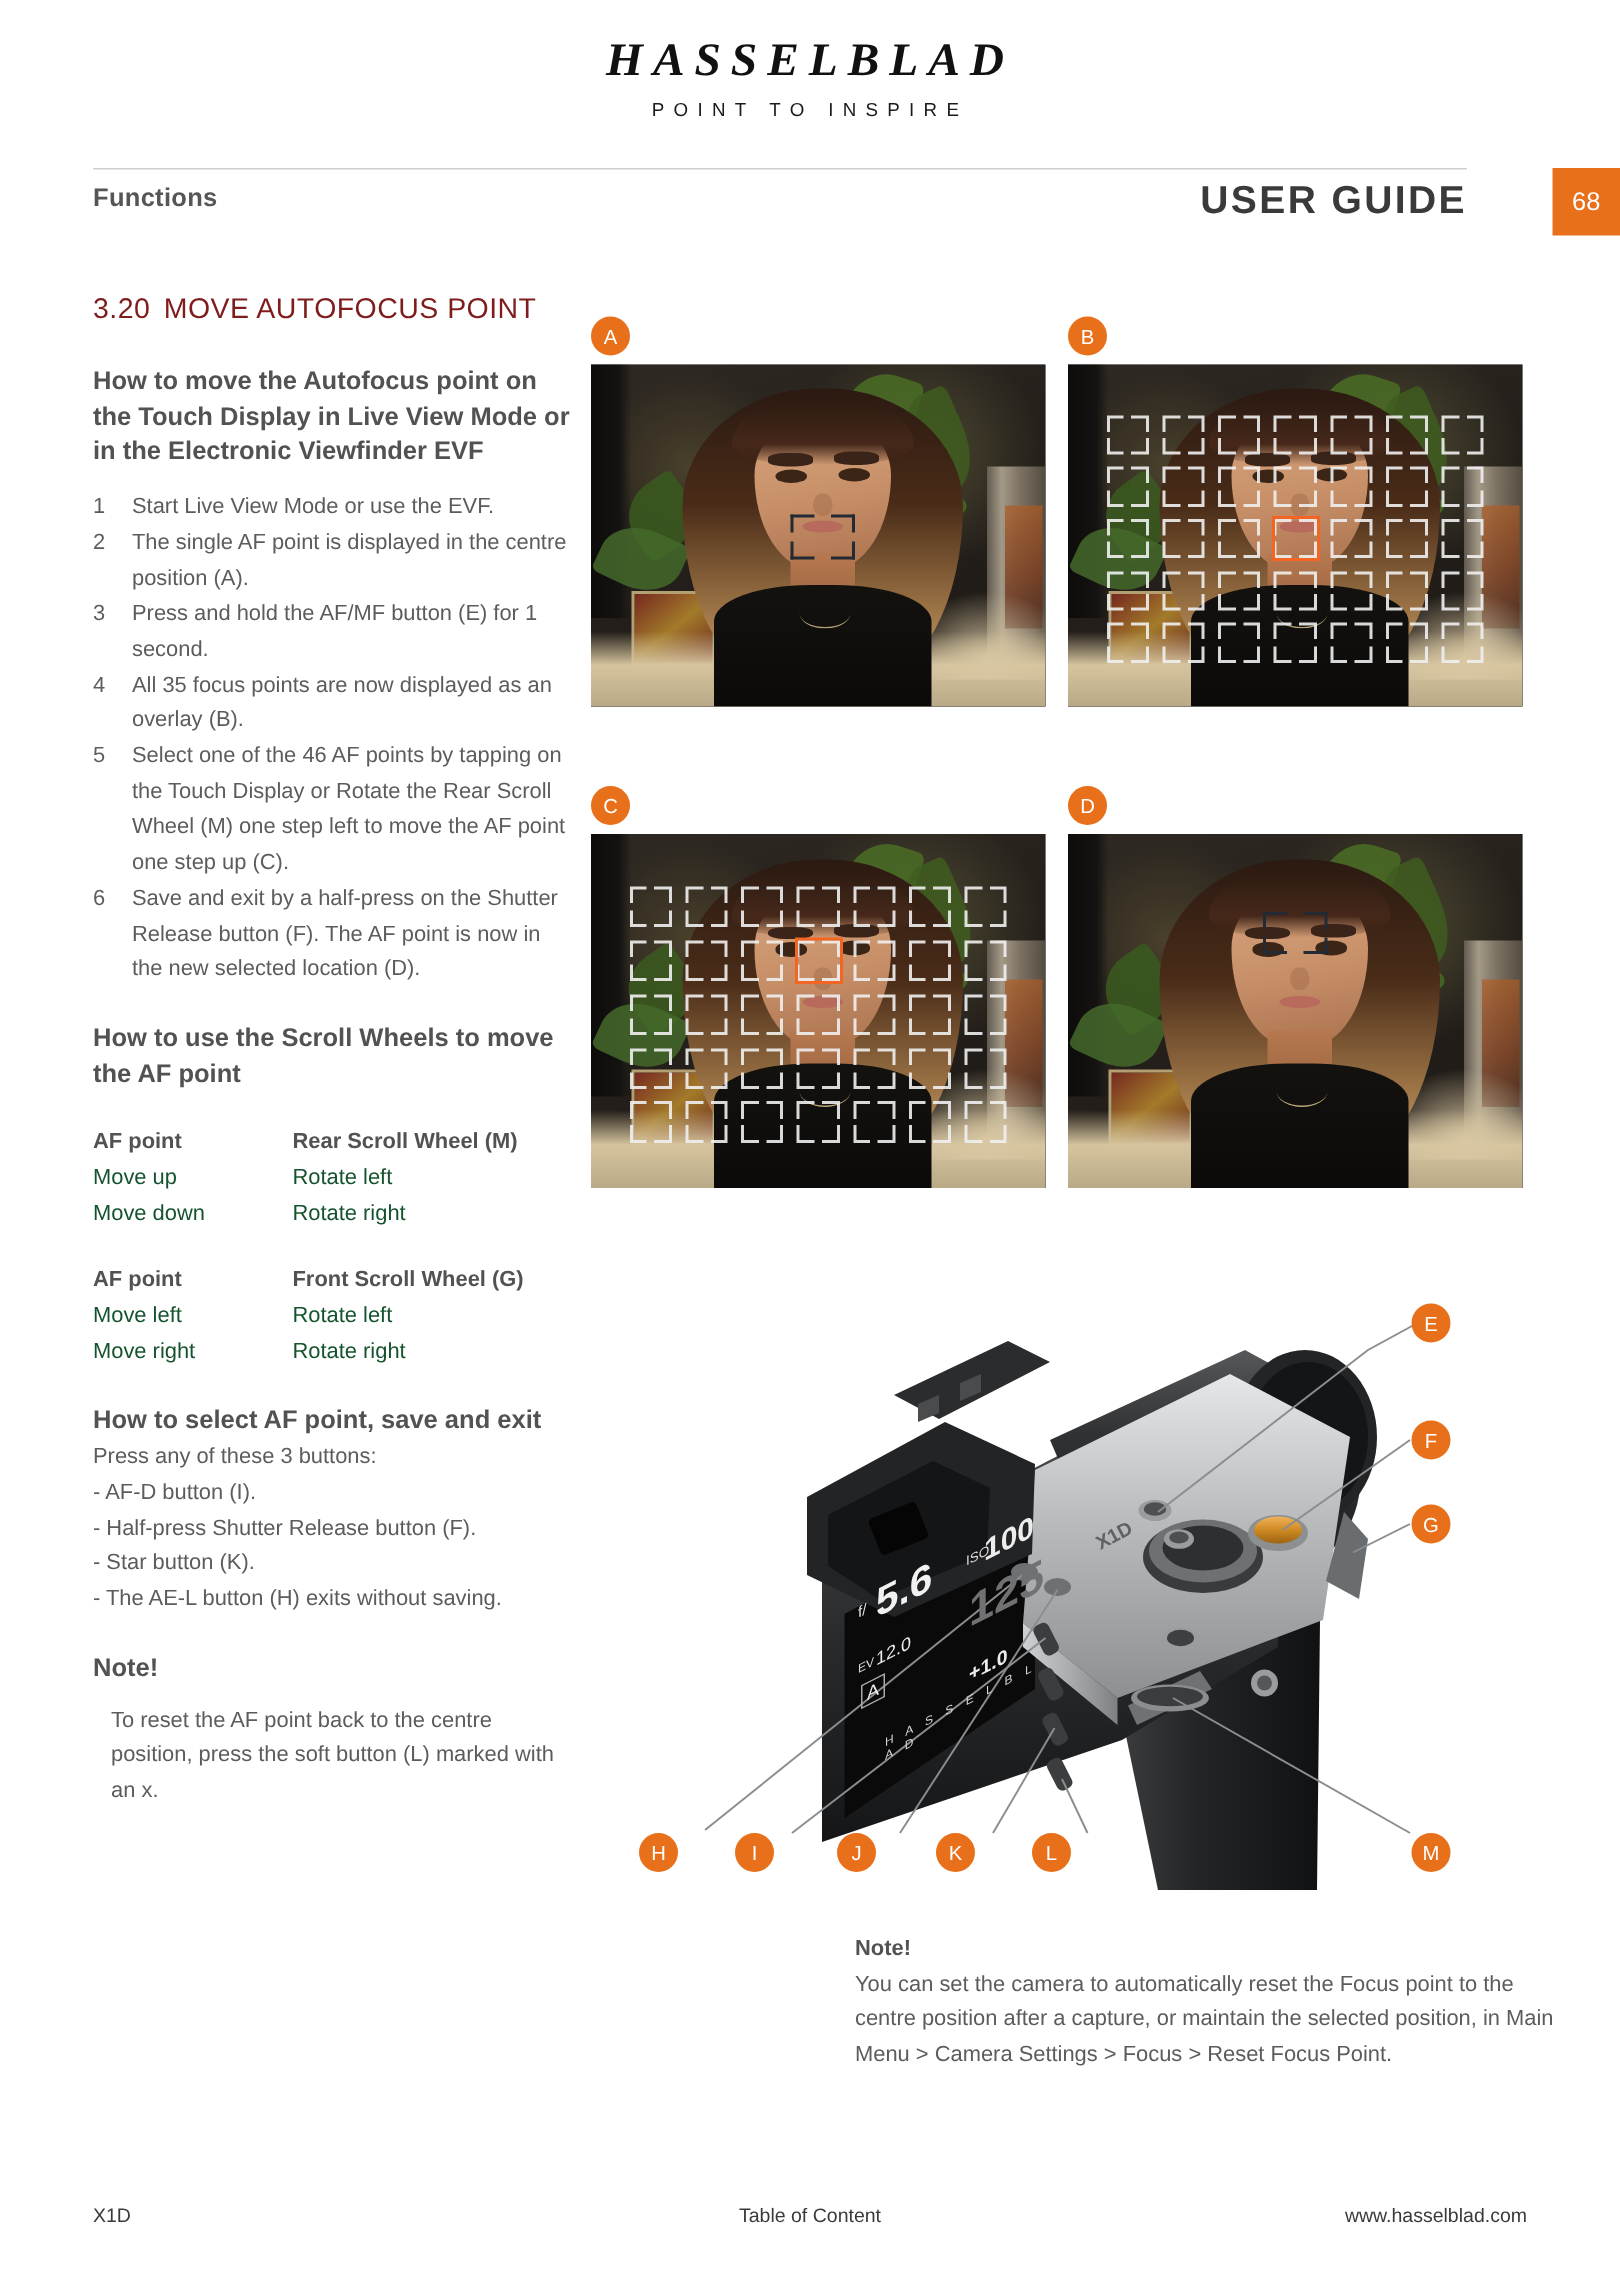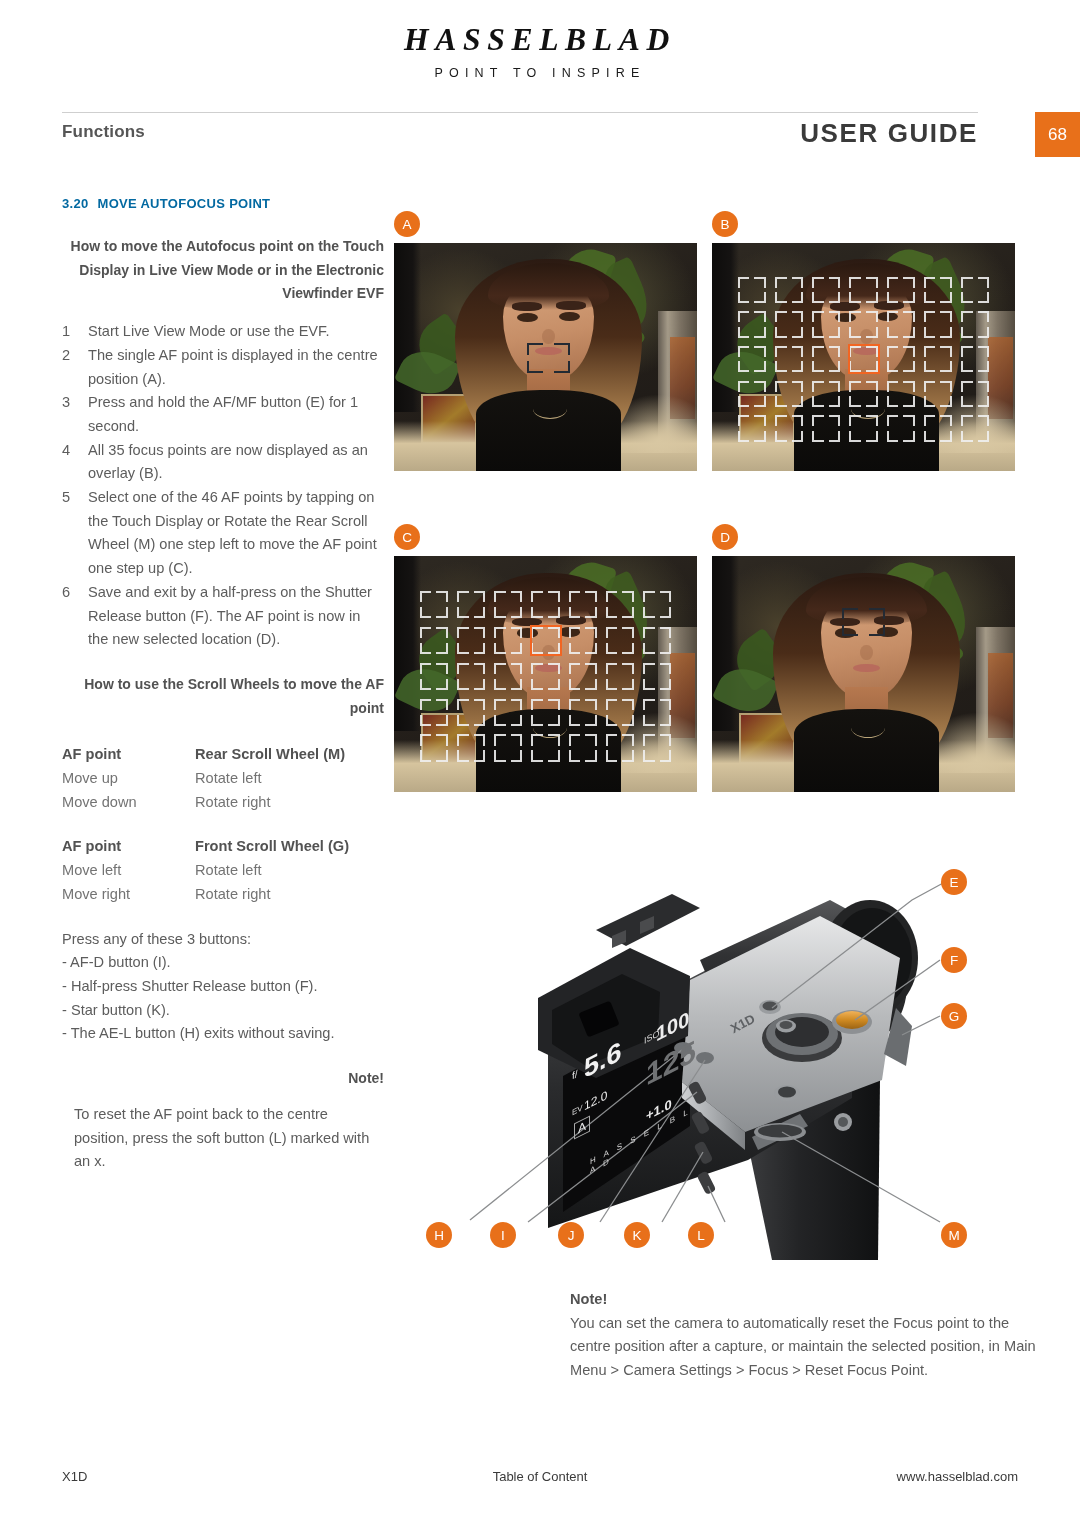--- a/index.html
+++ b/index.html
@@ -33,36 +33,36 @@
   .hdr-left{position:absolute;left:62px;top:122px;font-size:17px;font-weight:bold;color:#565656;letter-spacing:.2px;}
   .hdr-right{position:absolute;right:102px;top:118px;font-size:26px;font-weight:bold;color:#3a3a3a;letter-spacing:1.6px;}
   .pagebadge{
     position:absolute;left:1035px;top:112px;width:45px;height:45px;
     background:#E8701A;color:#fff;font-size:17px;
     display:flex;align-items:center;justify-content:center;
   }
 
   
   .col-left{position:absolute;left:62px;top:196px;width:322px;}
-  .sec-title{font-size:13px;font-weight:bold;color:#0369a1;letter-spacing:.3px;margin-bottom:24px;}
+  .sec-title{font-size:19px;font-weight:normal;color:#7f1d1d;letter-spacing:.3px;margin-bottom:24px;}
   .sec-title .num{margin-right:9px;}
   .para{font-size:14.6px;line-height:23.7px;color:#5c5c5c;margin:0 0 21px 0;}
-  .sub{font-size:14px;line-height:23.7px;font-weight:bold;color:#525252;margin:0 0 2px 0;text-align:right;}
+  .sub{font-size:17px;line-height:23.7px;font-weight:bold;color:#525252;margin:0 0 2px 0;}
   .spacer-sm{height:21px;}
   .spacer-xs{height:12px;}
 
   ol.steps{list-style:none;margin:0;padding:0;}
   ol.steps li{
     display:flex;font-size:14.6px;line-height:23.7px;color:#5c5c5c;
   }
   ol.steps li .n{width:26px;flex:0 0 26px;}
   ol.steps li .t{flex:1;}
 
   .tbl{width:100%;border-collapse:collapse;}
-  .tbl td{font-size:14.6px;line-height:23.7px;color:#737373;padding:0;vertical-align:top;}
+  .tbl td{font-size:14.6px;line-height:23.7px;color:#14532d;padding:0;vertical-align:top;}
   .tbl td.c1{width:133px;}
   .tbl tr.hd td{font-weight:bold;color:#525252;}
 
   .dash{font-size:14.6px;line-height:23.7px;color:#5c5c5c;}
 
   
   .imgwrap{position:absolute;}
   .photo{
     position:relative;overflow:hidden;background:#2b2522;
   }
@@ -259,20 +259,21 @@
           <td>Rotate left</td>
         </tr>
         <tr>
           <td class="c1">Move right</td>
           <td>Rotate right</td>
         </tr>
       </tbody>
     </table>
 
     <div class="spacer-sm"></div>
+    <div class="sub">How to select AF point, save and exit</div>
     <div class="para" style="margin:0">Press any of these 3 buttons:</div>
     <div id="select-bullets">
         <div class="dash">- AF-D button (I).</div>
         <div class="dash">- Half-press Shutter Release button (F).</div>
         <div class="dash">- Star button (K).</div>
         <div class="dash">- The AE-L button (H) exits without saving.</div>
       </div>
 
     <div class="spacer-sm"></div>
     <div class="sub">Note!</div>

